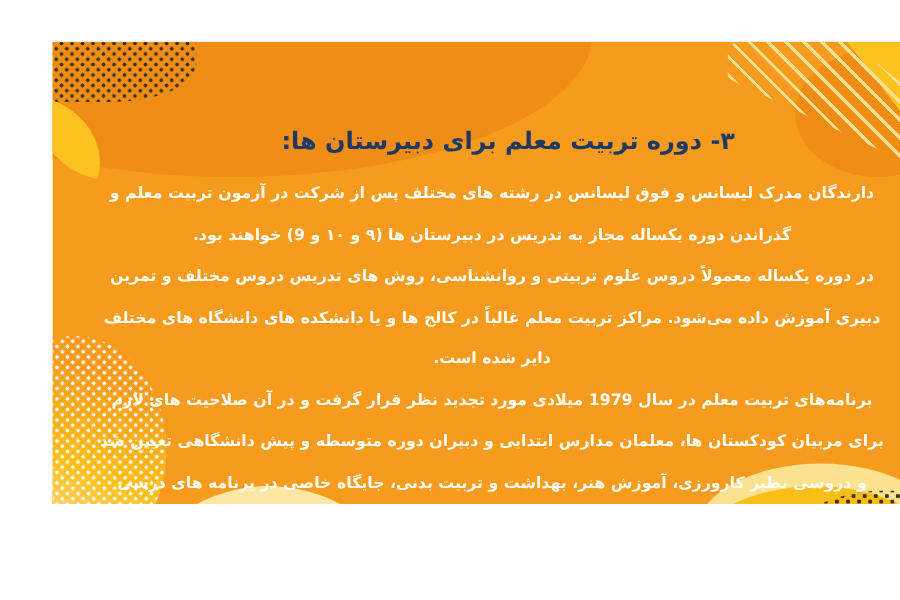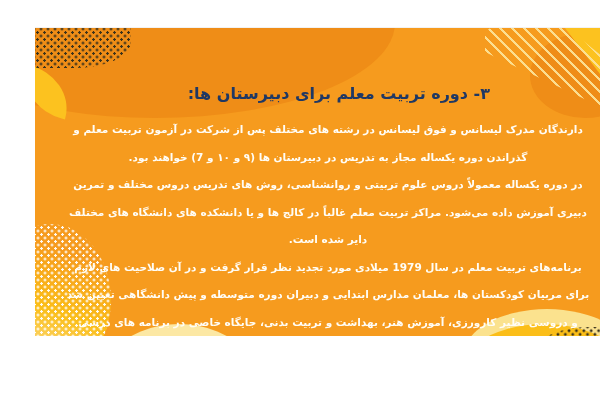--- a/index.html
+++ b/index.html
@@ -91,21 +91,21 @@
     <div class="shape block-bl-cream"></div>
     <div class="shape circle-bl-cream"></div>
     <div class="shape dots-circle-left"></div>
     <div class="shape dots-bc"></div>
 
     <div class="title">۳- دوره تربیت معلم برای دبیرستان ها:</div>
 
     <div class="content">
       <div class="para">
         <span class="bullet">❖</span>
-        <span class="para-text">دارندگان مدرک لیسانس و فوق لیسانس در رشته های مختلف پس از شرکت در آزمون تربیت معلم و گذراندن دوره یکساله مجاز به تدریس در دبیرستان ها (۹ و ۱۰ و 7) خواهند بود.</span>
+        <span class="para-text">دارندگان مدرک لیسانس و فوق لیسانس در رشته های مختلف پس از شرکت در آزمون تربیت معلم و گذراندن دوره یکساله مجاز به تدریس در دبیرستان ها (۹ و ۱۰ و 9) خواهند بود.</span>
       </div>
       <div class="para">
         <span class="bullet">❖</span>
         <span class="para-text">در دوره یکساله معمولاً دروس علوم تربیتی و روانشناسی، روش های تدریس دروس مختلف و تمرین دبیری آموزش داده می‌شود. مراکز تربیت معلم غالباً در کالج ها و یا دانشکده های دانشگاه های مختلف دایر شده است.</span>
       </div>
       <div class="para">
         <span class="bullet">❖</span>
         <span class="para-text">برنامه‌های تربیت معلم در سال 1979 میلادی مورد تجدید نظر قرار گرفت و در آن صلاحیت های لازم برای مربیان کودکستان ها، معلمان مدارس ابتدایی و دبیران دوره متوسطه و پیش دانشگاهی تعیین شد و دروسی نظیر کارورزی، آموزش هنر، بهداشت و تربیت بدنی، جایگاه خاصی در برنامه های درسی مراکز تربیت معلم پیدا کرد.</span>
       </div>
     </div>

